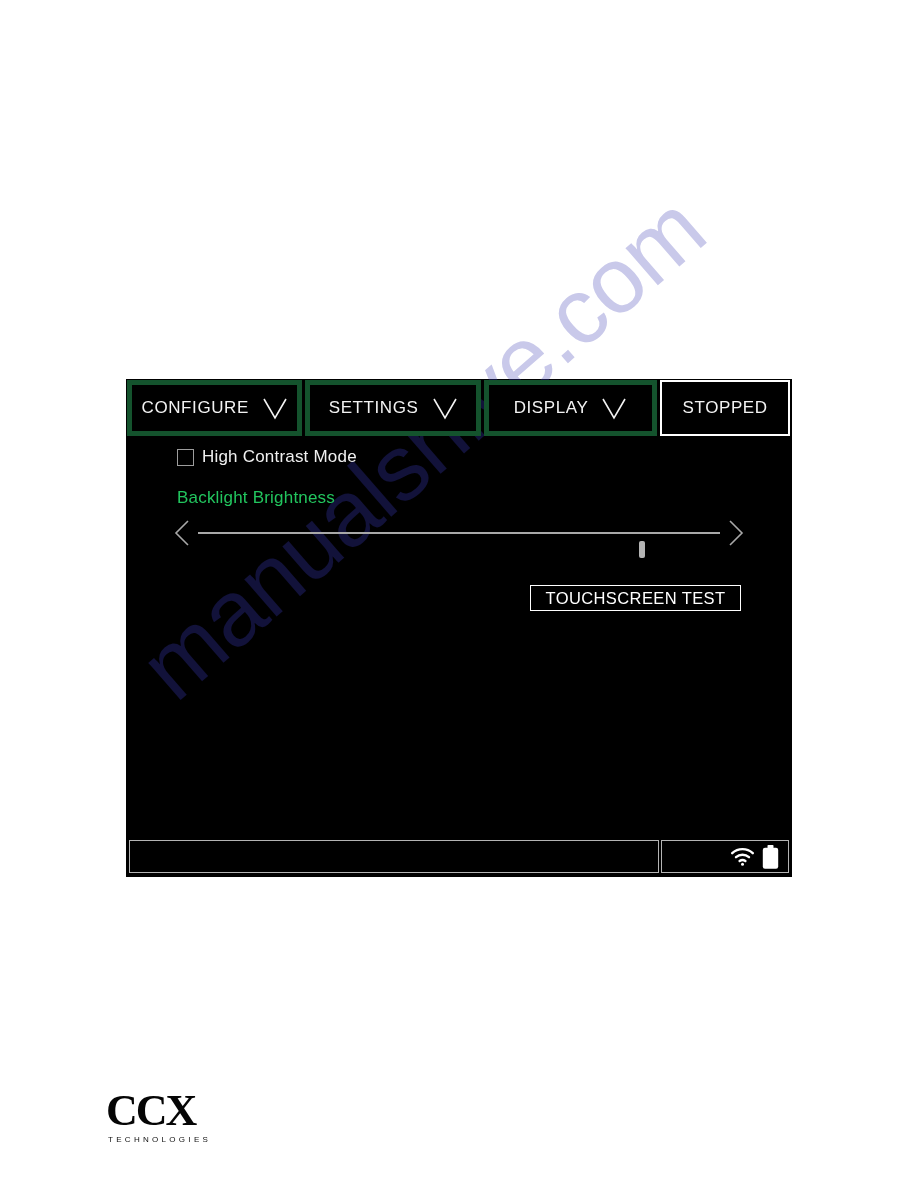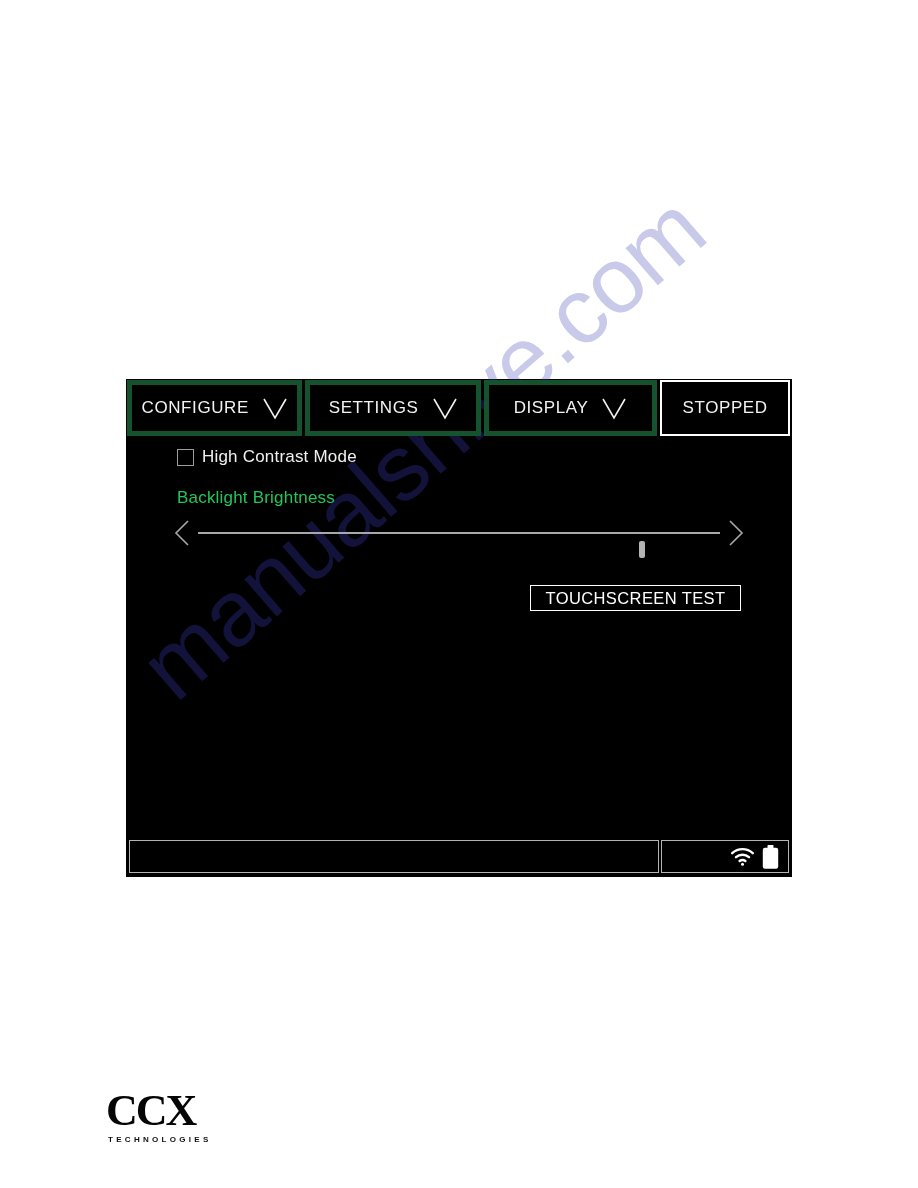--- a/index.html
+++ b/index.html
@@ -265,21 +265,21 @@
     font-family: Liberation Serif, serif;
     font-weight: bold;
     font-size: 44px;
     letter-spacing: -2px;
     color: #050505;
     line-height: 42px;
   }
   #ccx-logo-sub {
     font-family: "Liberation Sans", sans-serif;
     font-size: 8px;
-    font-weight: bold;
+    font-weight: normal;
     letter-spacing: 3.3px;
     color: #111111;
     margin-top: 3px;
     padding-left: 2px;
   }
 </style>
 </head>
 <body>
 
 <div id="watermark-layer">

